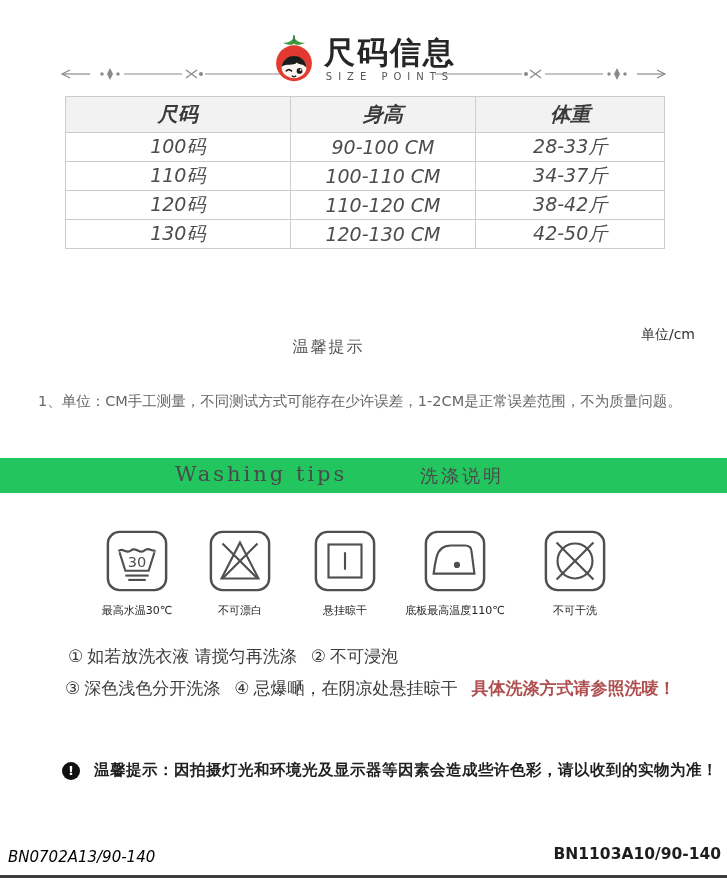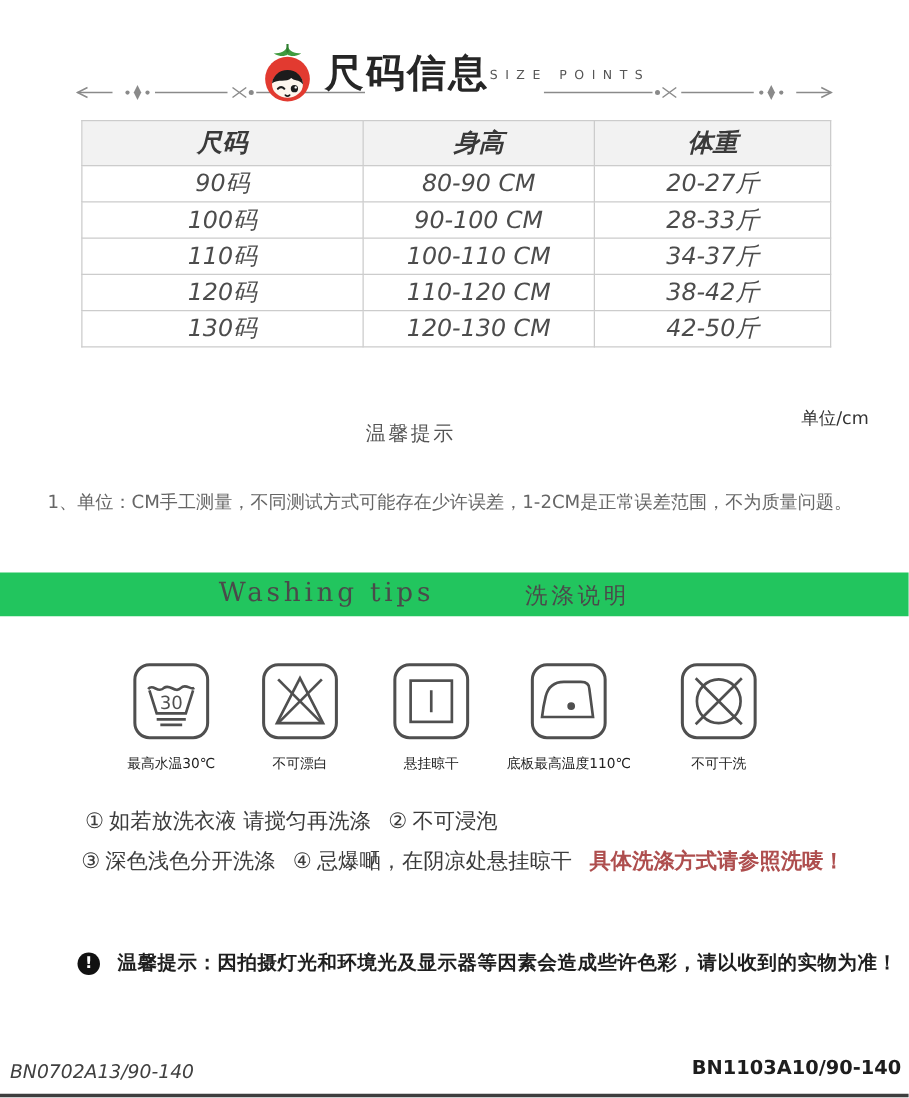--- a/index.html
+++ b/index.html
@@ -9,21 +9,21 @@
     background:#ffffff;
     font-family:"DejaVu Sans", sans-serif;
     color:#333;
     overflow:hidden;
   }
 
   
   .header { position:absolute; top:28px; left:0; width:727px; height:62px;
             display:flex; justify-content:center; align-items:center; gap:7px; }
   .logo-icon { flex:0 0 auto; }
-  .title-block { display:flex; flex-direction:row; align-items:center; }
+  .title-block { display:flex; flex-direction:column; align-items:center; }
   .title-cn { font-size:31px; font-weight:800; color:#262626; letter-spacing:2px; line-height:1.05; }
   .title-en { font-size:10px; color:#555; letter-spacing:6px; margin-top:3px; }
   .ornament { position:absolute; top:66px; width:232px; height:16px; }
   .ornament.left  { left:60px; }
   .ornament.right { right:60px; transform:scaleX(-1); }
 
   
   .size-table { position:absolute; top:96px; left:65px; width:600px;
                 border-collapse:collapse; table-layout:fixed; text-align:center;font-style:italic; }
   .size-table col.c1 { width:37.5%; } .size-table col.c2 { width:31%; } .size-table col.c3 { width:31.5%; }
@@ -58,21 +58,21 @@
   .instr-gap { margin-left:14px; }
   .instr-highlight { font-weight:700; margin-left:14px; }
 
   
   .notice { position:absolute; top:760px; left:62px; display:flex; align-items:center; gap:14px; }
   .notice-icon { width:18px; height:18px; border-radius:50%; background:#111; color:#fff;
                  font-size:13px; font-weight:700; display:flex; align-items:center; justify-content:center; }
   .notice-text { font-size:15.5px; font-weight:700; color:#1f1f1f; letter-spacing:0.5px; }
 
   
-  .footer-left  { position:absolute; left:8px;  top:848px; font-size:15px; font-style:italic; color:#404040; }
+  .footer-left  { position:absolute; left:8px;  top:848px; font-size:15px; font-style:italic; color:#000000; }
   .footer-right { position:absolute; right:6px; top:845px; font-size:15.5px; font-weight:700; color:#1d1d1d; }
   .bottom-bar { position:absolute; bottom:0; left:0; width:727px; height:3px; background:#3e3e3e; }
 </style>
 </head>
 <body>
 
 <svg class="ornament left" viewBox="0 0 232 16">
   <g stroke="#8a8a8a" fill="#8a8a8a" stroke-width="1.2">
     <path d="M10,4 L2,8 L10,12" fill="none"></path>
     <line x1="2" y1="8" x2="30" y2="8"></line>
@@ -127,25 +127,20 @@
     </colgroup>
   <thead>
     <tr>
       <th>尺码</th>
       <th>身高</th>
       <th>体重</th>
     </tr>
   </thead>
   <tbody>
     <tr>
-      <td>90码</td>
-      <td>80-90 CM</td>
-      <td>20-27斤</td>
-    </tr>
-    <tr>
       <td>100码</td>
       <td>90-100 CM</td>
       <td>28-33斤</td>
     </tr>
     <tr>
       <td>110码</td>
       <td>100-110 CM</td>
       <td>34-37斤</td>
     </tr>
     <tr>

